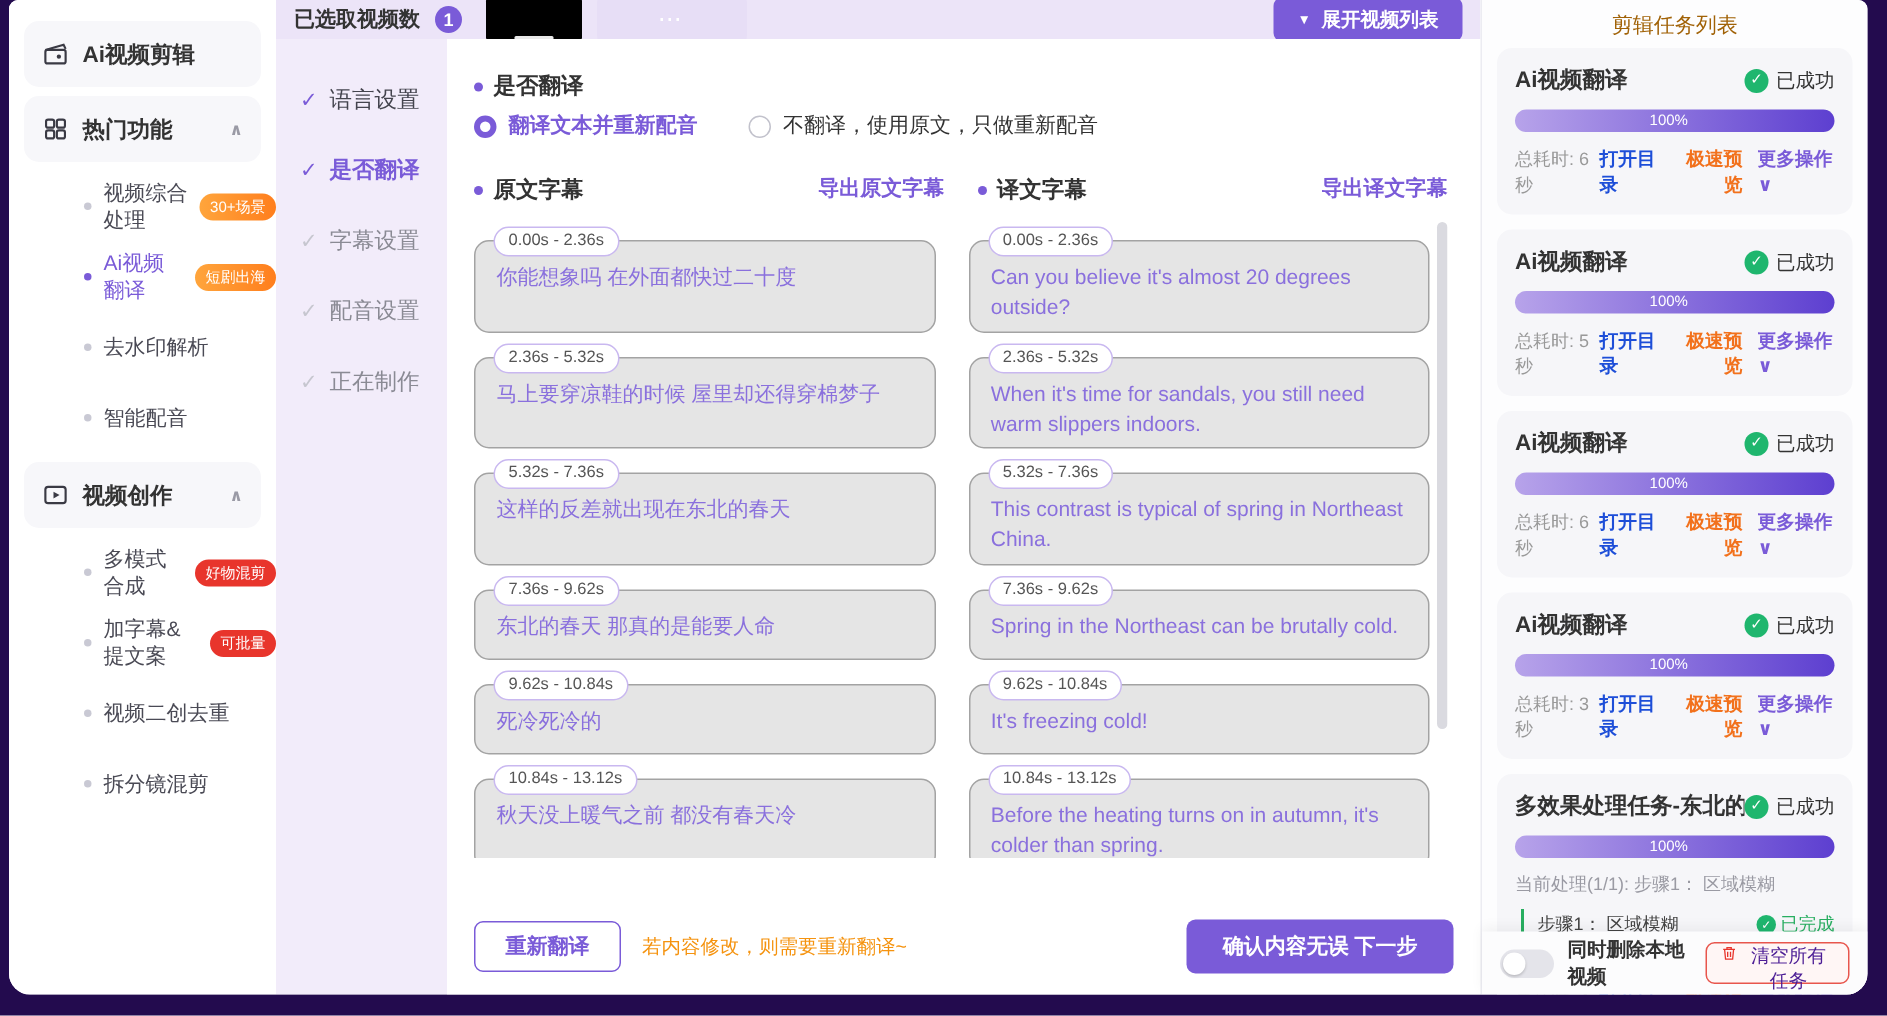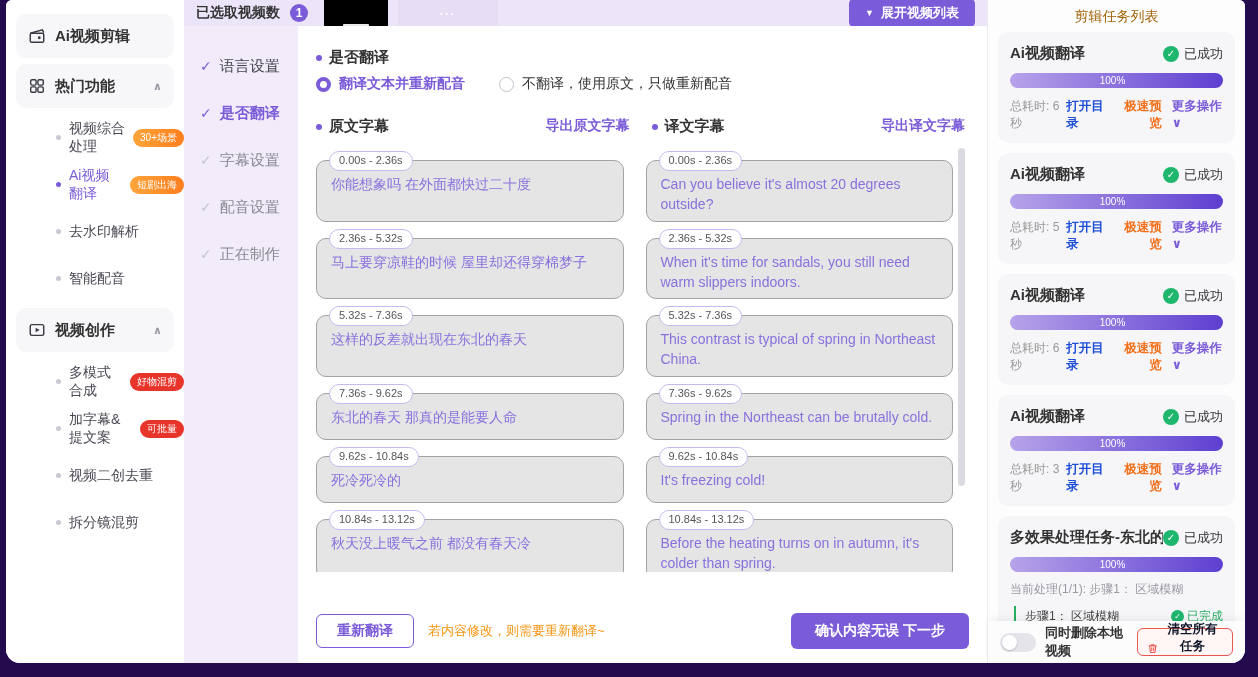--- a/index.html
+++ b/index.html
@@ -143,23 +143,23 @@
   .prog.small{ margin-top:6px; height:13px; }
   .rp-footer{
     position:absolute; left:0; right:0; bottom:0; height:42px; background:#fcfcfd;
     box-shadow:0 -3px 8px rgba(0,0,0,.05);
     display:flex; align-items:center; padding:0 12px; gap:9px;
   }
   .toggle{ width:36px; height:19px; border-radius:10px; background:#e4e4ea; position:relative; cursor:pointer; flex:none; }
   .toggle .knob{ position:absolute; left:2px; top:2px; width:15px; height:15px; border-radius:50%; background:#fff;
     box-shadow:0 1px 2px rgba(0,0,0,.2); }
   .tg-label{ font-size:13px; color:#333; font-weight:bold; }
-  .clear-btn{ margin-left:auto; background:#fff6f5; border:1px solid #e8564d; color:#0f172a;
-    border-radius:6px; height:28px; padding:0 10px; font-size:12.5px; font-weight:bold;
-    display:flex; align-items:flex-end; gap:5px; cursor:pointer; font-family:inherit; }
+  .clear-btn{ margin-left:auto; background:#fff6f5; border:1px solid #e8564d; color:#4c1d95;
+    border-radius:6px; height:28px; padding:0 10px; font-size:12.5px; font-weight:normal;
+    display:flex; align-items:flex-start; gap:5px; cursor:pointer; font-family:inherit; }
 </style>
 </head>
 <body>
 
 <div class="window">
 
   <div class="sidebar">
     <div class="side-head">
       <svg class="icon-svg" viewBox="0 0 20 20">
         <rect x="2.5" y="7" width="15" height="10" rx="1.5" fill="none" stroke="#3a3a44" stroke-width="1.6"></rect>

